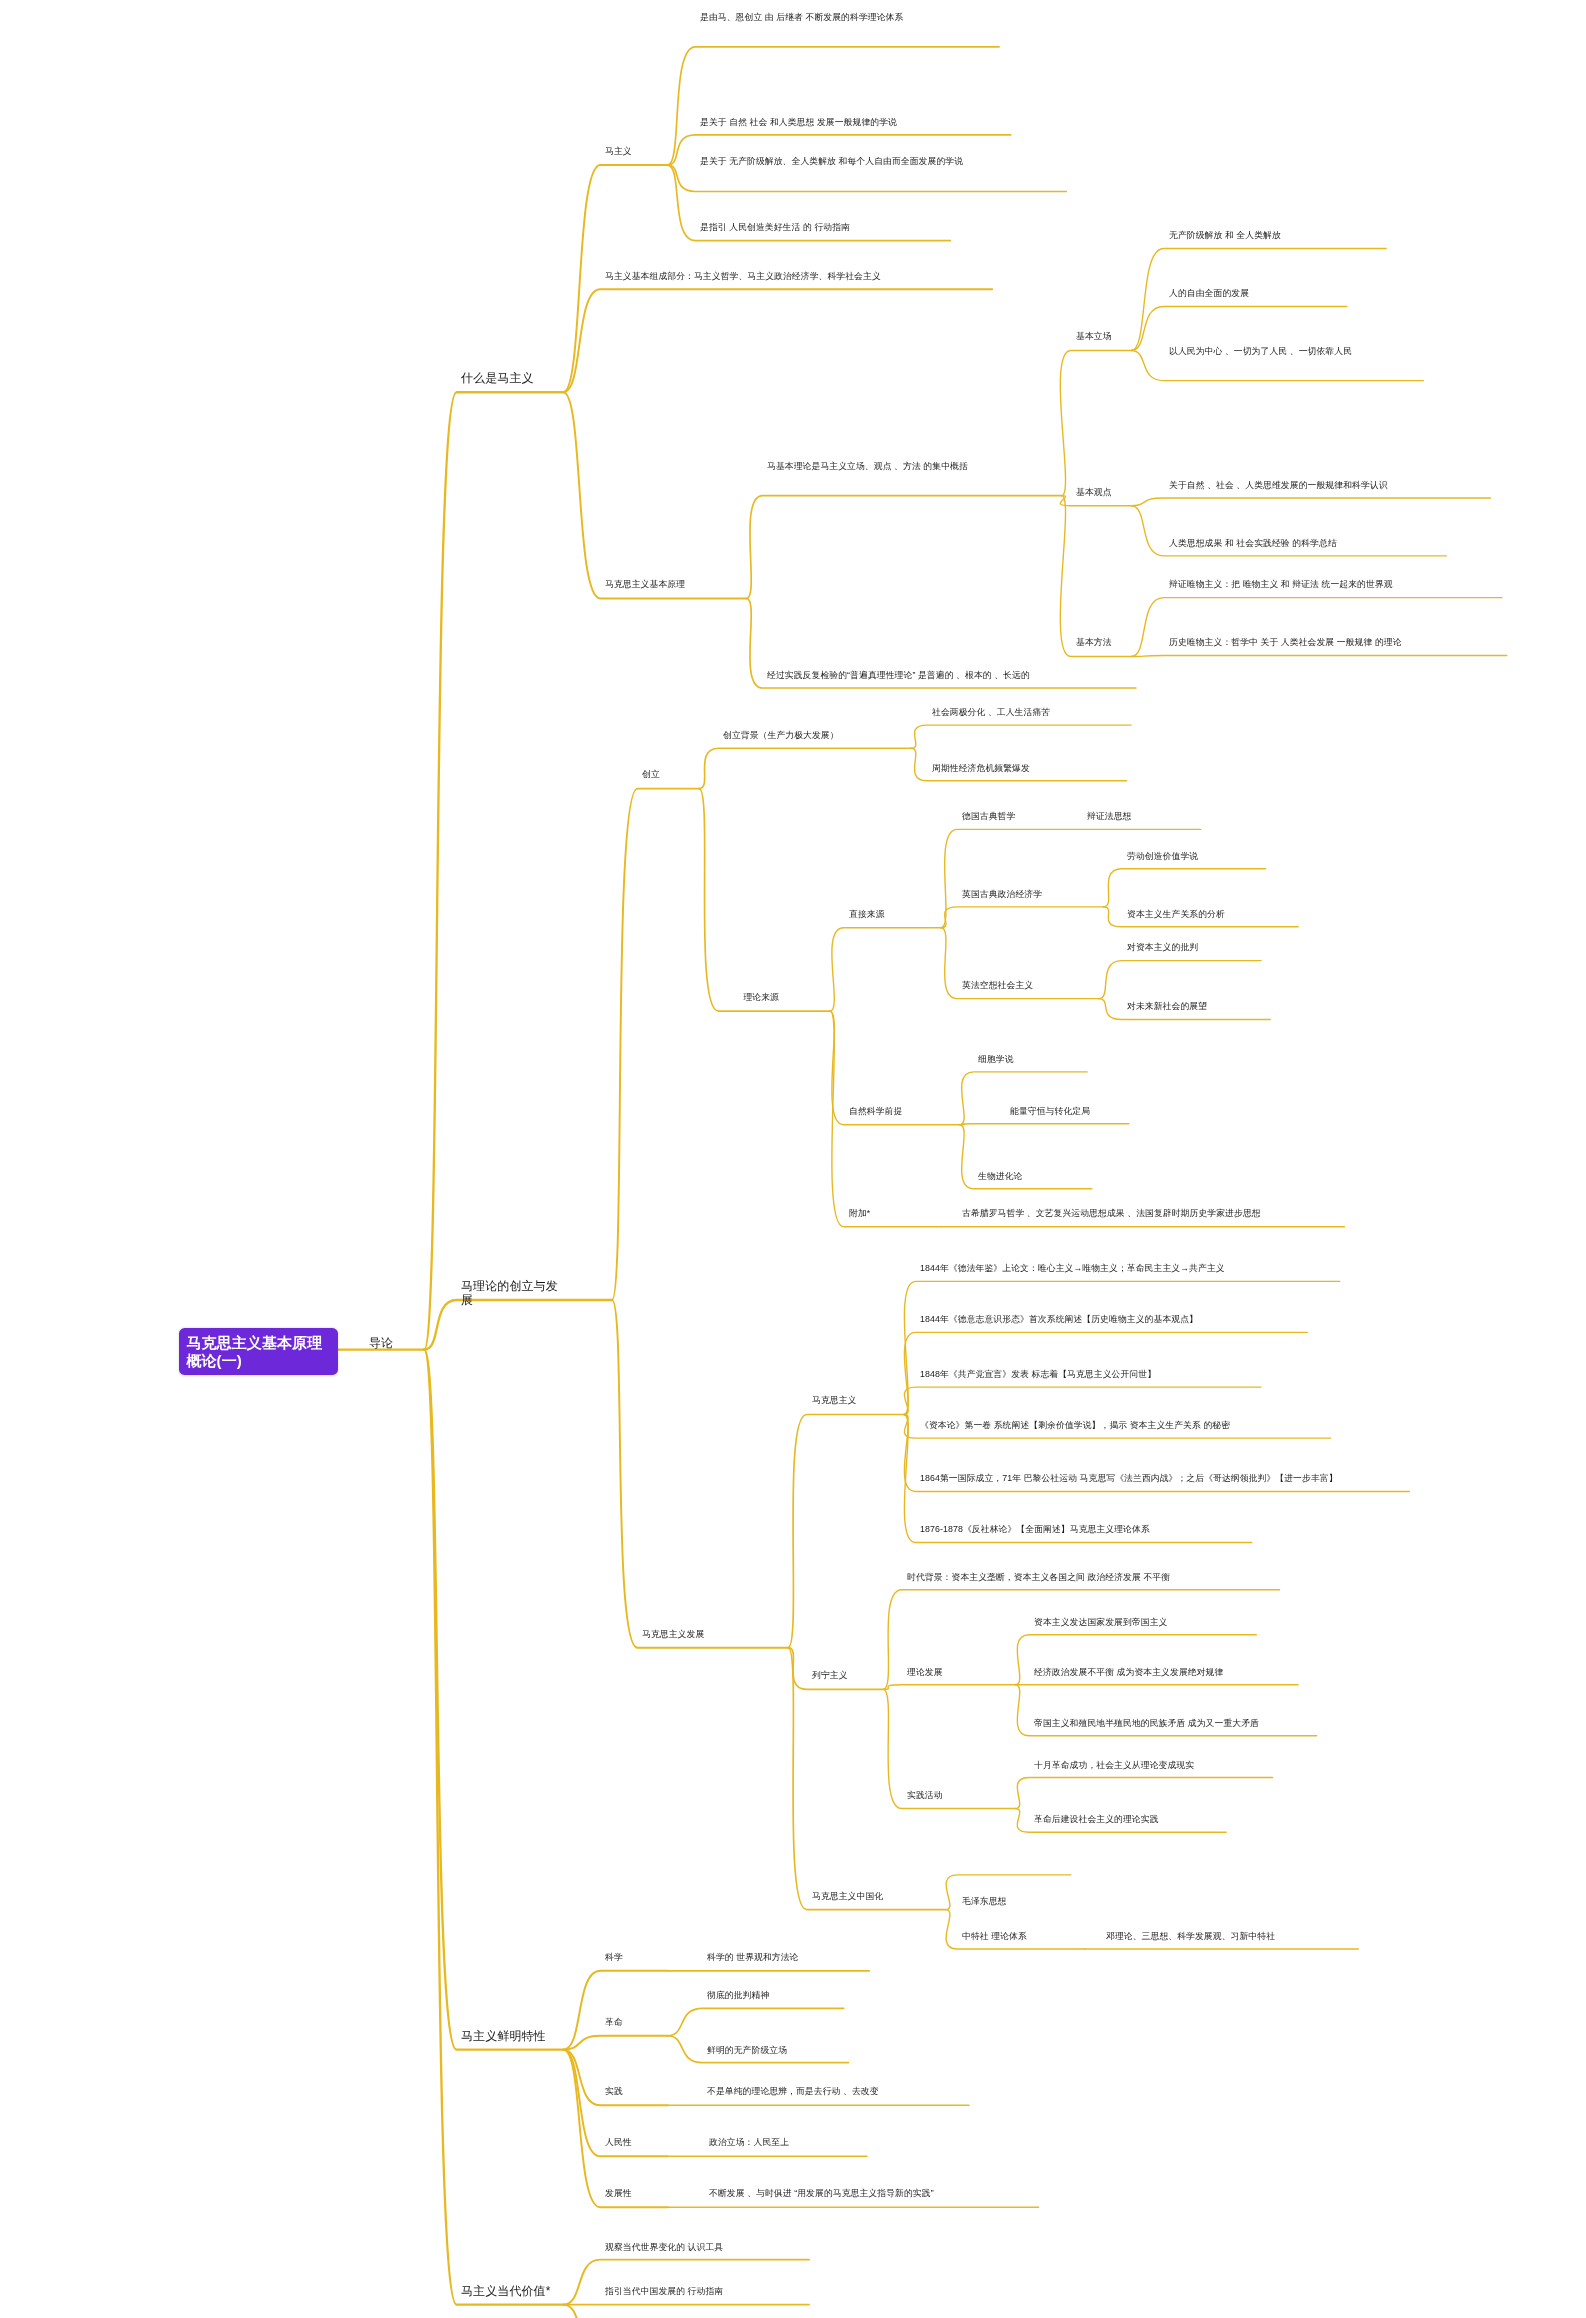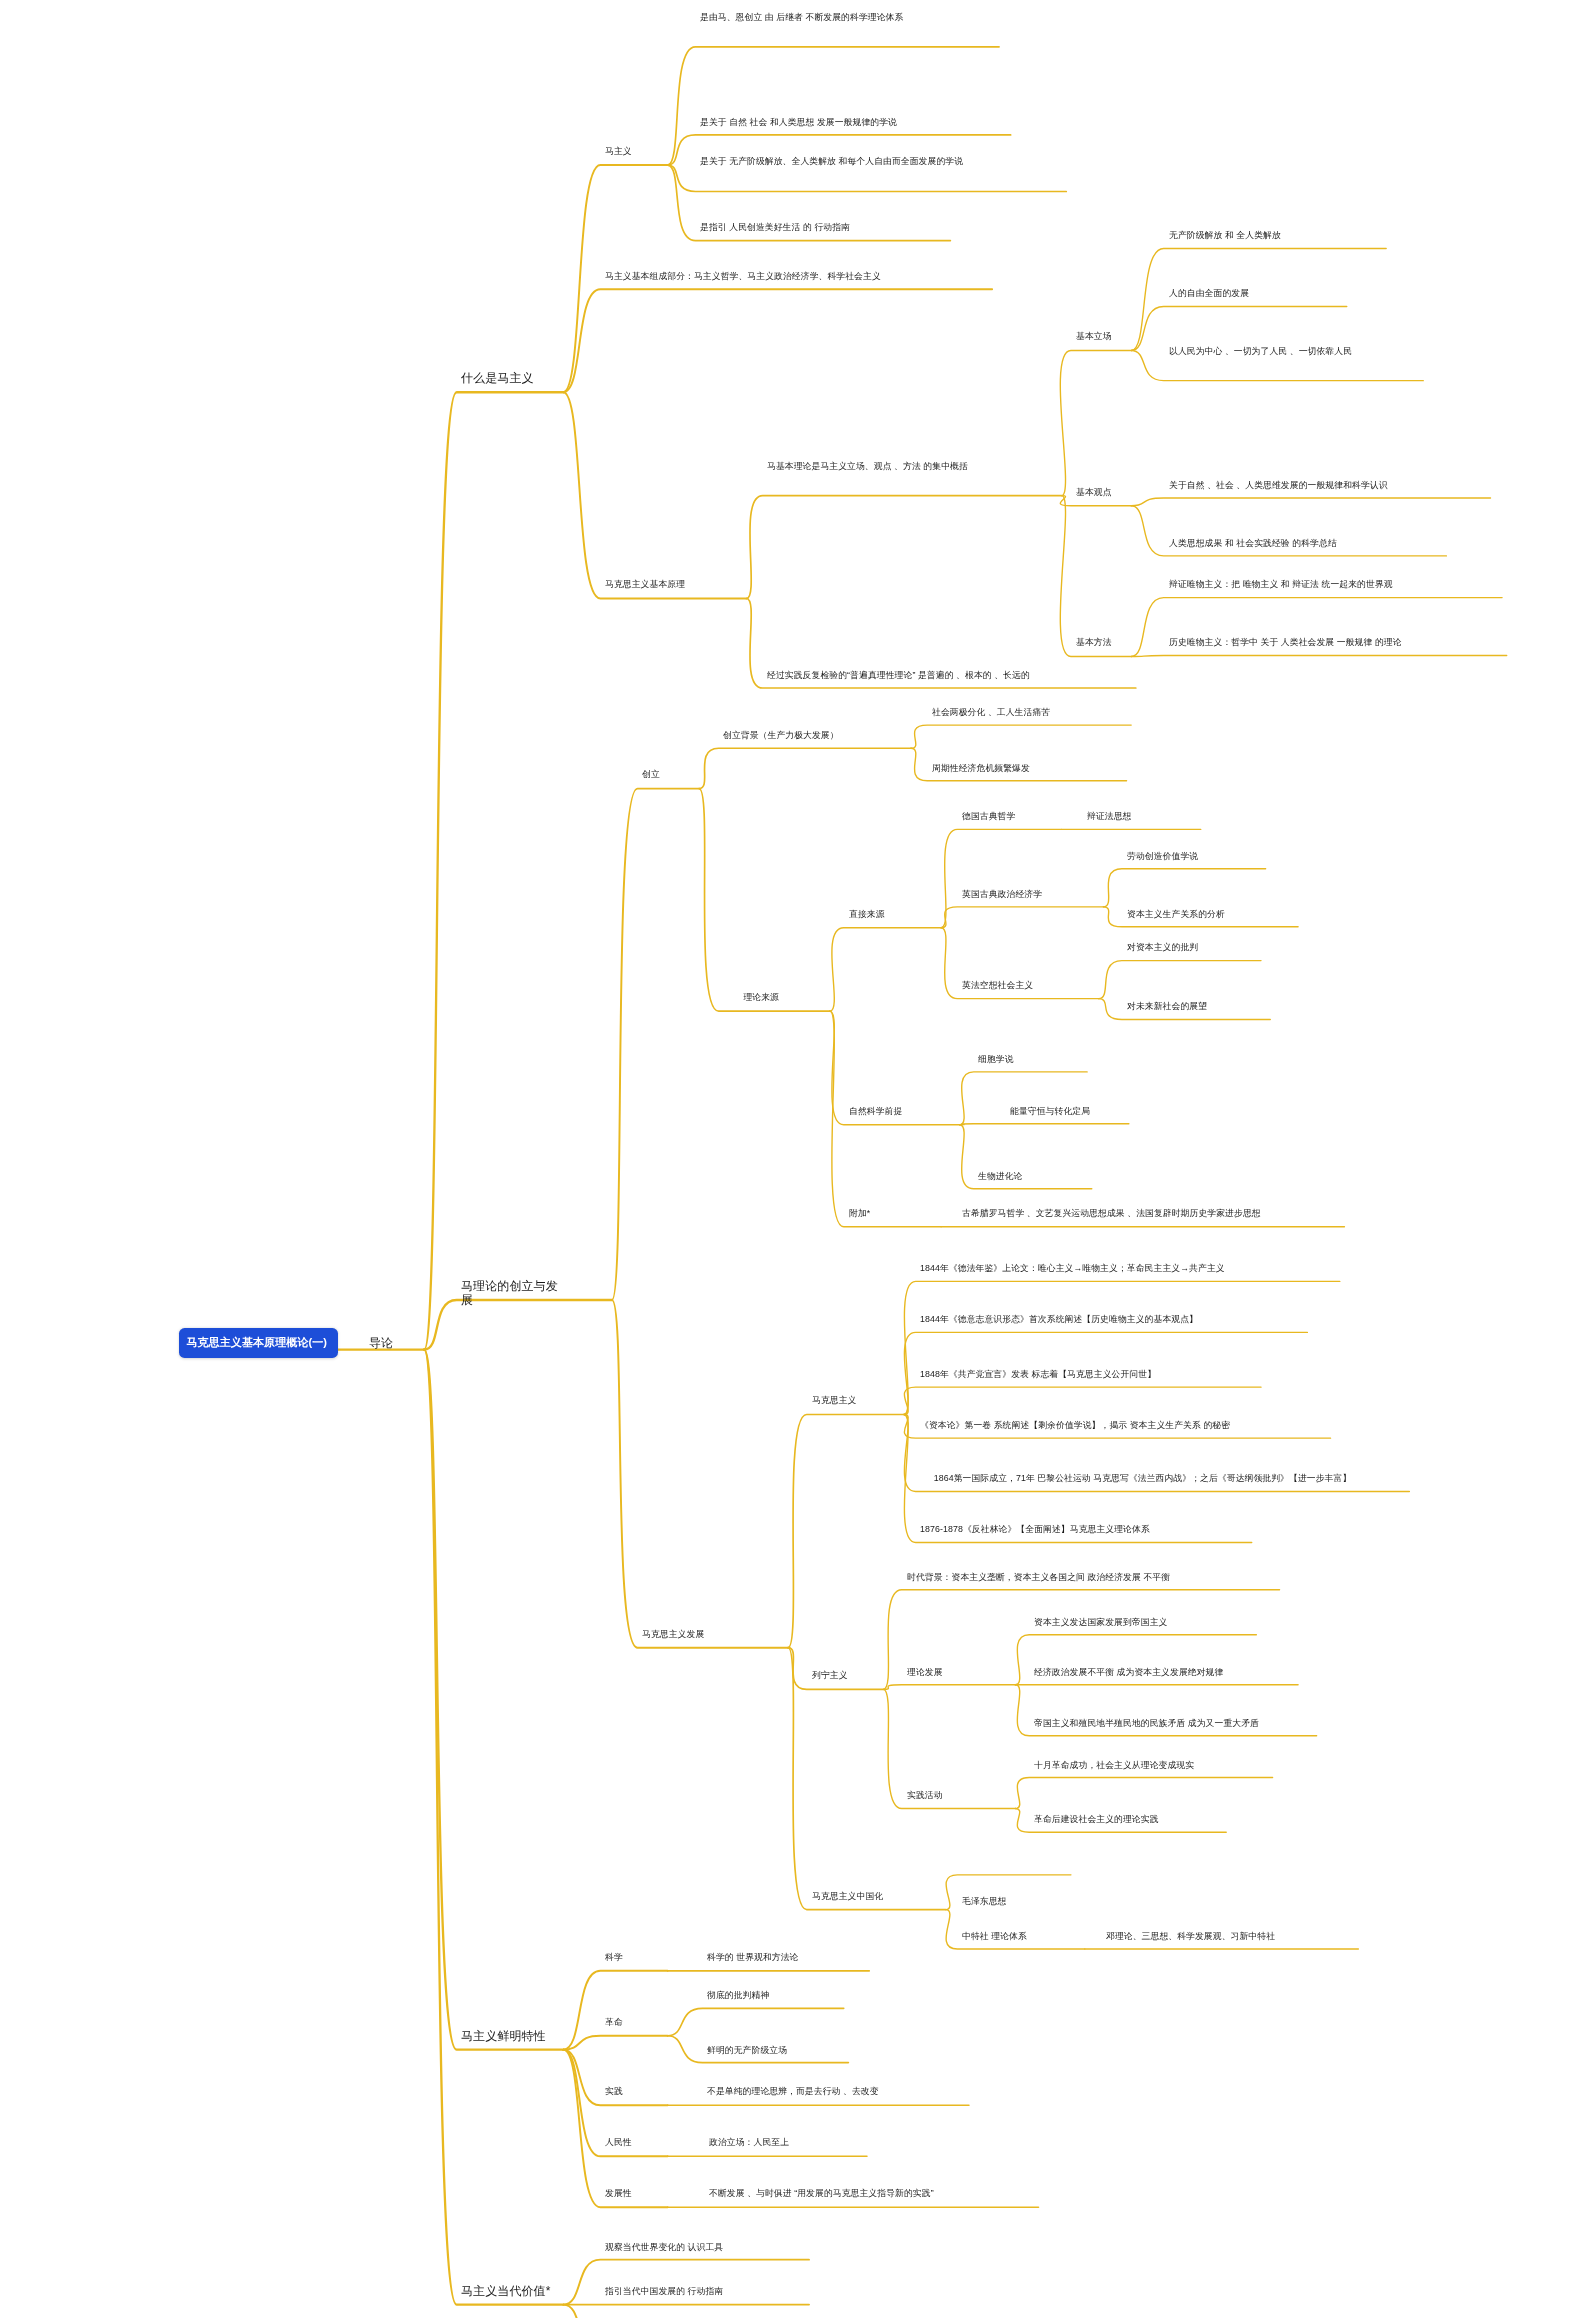--- a/index.html
+++ b/index.html
@@ -11,23 +11,23 @@
   svg#links{position:absolute;top:0;left:0;width:1586px;height:2440px;pointer-events:none;}
   .node{
     position:absolute;
     color:#1a1a1a;
     font-size:8.8px;
     line-height:14px;
     white-space:pre-wrap;
     letter-spacing:0.1px;
   }
   .node.root{
-    background:#1d4ed8;
+    background:#6d28d9;
     color:#ffffff;
-    font-size:11px;
+    font-size:15px;
     line-height:17.6px;
     font-weight:bold;
     border-radius:5.6px;
     padding:6px 7.4px;
     box-shadow:0 0.9px 2.8px rgba(0,0,0,.18);
     white-space:normal;
   }
   .node.lvl1{font-size:12px;}
 </style>
 </head>
@@ -158,21 +158,21 @@
       <div class="node" style="left: 978px; top: 1104px; width: 121px; padding-left: 32px;">能量守恒与转化定局</div>
       <div class="node" style="left: 978px; top: 1169px; width: 88px;">生物进化论</div>
       <div class="node" style="left: 849px; top: 1206px; width: 42px;">附加*</div>
       <div class="node" style="left: 962px; top: 1206px; width: 371px;">古希腊罗马哲学 、文艺复兴运动思想成果 、法国复辟时期历史学家进步思想</div>
       <div class="node" style="left: 642px; top: 1627px; width: 107px; font-weight: 500;">马克思主义发展</div>
       <div class="node" style="left: 812px; top: 1393px; width: 93px;">马克思主义</div>
       <div class="node" style="left: 920px; top: 1261px; width: 390px;">1844年《德法年鉴》上论文：唯心主义→唯物主义；革命民主主义→共产主义</div>
       <div class="node" style="left: 920px; top: 1312px; width: 376px;">1844年《德意志意识形态》首次系统阐述【历史唯物主义的基本观点】</div>
       <div class="node" style="left: 920px; top: 1367px; width: 315px;">1848年《共产党宣言》发表 标志着【马克思主义公开问世】</div>
       <div class="node" style="left: 920px; top: 1418px; width: 376px;">《资本论》第一卷 系统阐述【剩余价值学说】，揭示 资本主义生产关系 的秘密</div>
-      <div class="node" style="left: 920px; top: 1471px; width: 445px; text-align: center;">1864第一国际成立，71年 巴黎公社运动 马克思写《法兰西内战》；之后《哥达纲领批判》【进一步丰富】</div>
+      <div class="node" style="left: 920px; top: 1471px; width: 445px;">1864第一国际成立，71年 巴黎公社运动 马克思写《法兰西内战》；之后《哥达纲领批判》【进一步丰富】</div>
       <div class="node" style="left: 920px; top: 1522px; width: 297px;">1876-1878《反社林论》【全面阐述】马克思主义理论体系</div>
       <div class="node" style="left: 812px; top: 1668px; width: 65px;">列宁主义</div>
       <div class="node" style="left: 907px; top: 1570px; width: 343px;">时代背景：资本主义垄断，资本主义各国之间 政治经济发展 不平衡</div>
       <div class="node" style="left: 907px; top: 1665px; width: 56px;">理论发展</div>
       <div class="node" style="left: 1034px; top: 1615px; width: 209px;">资本主义发达国家发展到帝国主义</div>
       <div class="node" style="left: 1034px; top: 1665px; width: 246px;">经济政治发展不平衡 成为资本主义发展绝对规律</div>
       <div class="node" style="left: 1034px; top: 1716px; width: 264px;">帝国主义和殖民地半殖民地的民族矛盾 成为又一重大矛盾</div>
       <div class="node" style="left: 907px; top: 1788px; width: 56px;">实践活动</div>
       <div class="node" style="left: 1034px; top: 1758px; width: 227px;">十月革命成功，社会主义从理论变成现实</div>
       <div class="node" style="left: 1034px; top: 1812px; width: 190px;">革命后建设社会主义的理论实践</div>

